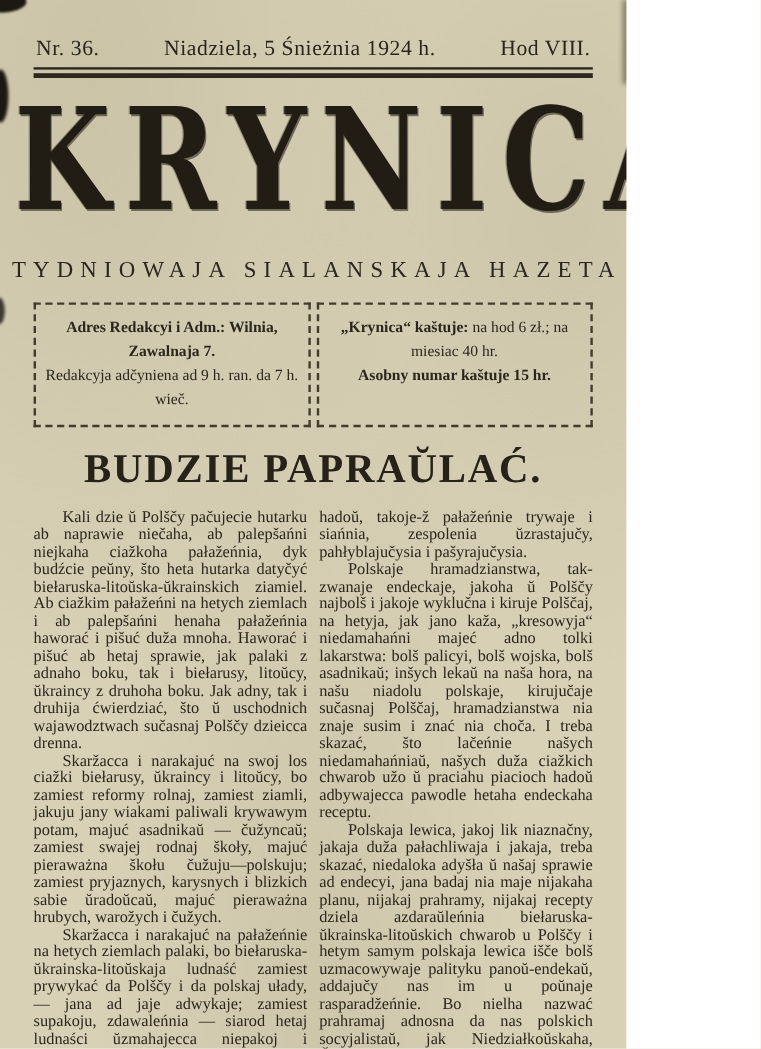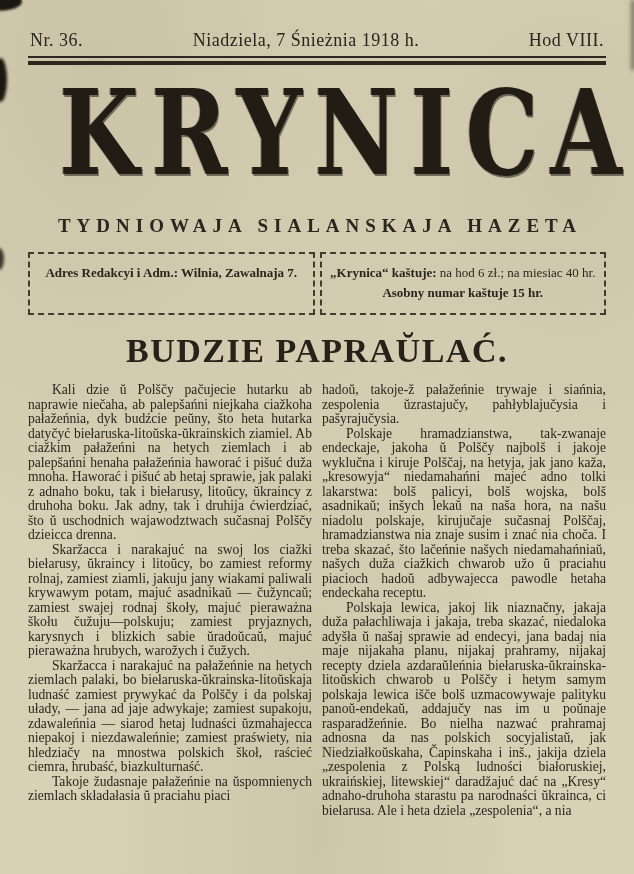--- a/index.html
+++ b/index.html
@@ -1,18 +1,18 @@
 <!DOCTYPE html>
 <html><head>
 <meta charset="utf-8">
 <style>
   html,body{margin:0;padding:0;}
   .page{
     position:relative;
-    width:634px;height:874px;
+    width:522px;height:874px;
     overflow:hidden;
     box-sizing:border-box;
     background:
       radial-gradient(ellipse at 15% 8%, rgba(110,95,55,.12), transparent 45%),
       radial-gradient(ellipse at 90% 20%, rgba(110,95,55,.10), transparent 40%),
       radial-gradient(ellipse at 50% 95%, rgba(120,100,60,.10), transparent 50%),
       #d8d1b6;
     color:#29251d;
     font-family:"Liberation Serif", serif;
   }
@@ -39,21 +39,20 @@
     font-family:"DejaVu Serif", serif;font-weight:bold;
     font-size:92px;line-height:100px;letter-spacing:12px;padding-left:12px;
     color:#211d15;
     transform:scaleY(1.28);transform-origin:50% 20%;
     text-shadow:1px 1px 0 rgba(33,29,21,.55), -1px 0 0 rgba(33,29,21,.35);
   }
   .subtitle{
     text-align:center;margin-top:8px;
     font-size:19px;letter-spacing:6px;padding-left:6px;
     color:#2b271f;
-    font-weight:bold;
   }
   .boxes{display:flex;gap:5px;margin:15px 28px 0 28px;}
   .ibox{
     flex:1;border:2px dashed #43)3c2e;
     border:2px dashed #433c2e;
     padding:9px 4px 10px 4px;text-align:center;
     font-size:13px;line-height:1.55;color:#2a261e;
   }
   .ibox .b{font-weight:bold;}
   .headline{
@@ -75,34 +74,35 @@
 
 <div class="page">
 
   <div class="art corner"></div>
   <div class="art edge1"></div>
   <div class="art edge2"></div>
   <div class="art redge"></div>
 
   <div class="header-row">
     <span>Nr. 36.</span>
-    <span class="mid">Niadziela, 7 Śnieżnia 1918 h.</span>
+    <span class="mid">Niadziela, 5 Śnieżnia 1924 h.</span>
     <span>Hod VIII.</span>
   </div>
 
   <div class="rule2"></div>
 
   <div class="masthead-wrap">
     <span class="masthead">KRYNICA</span>
   </div>
   <div class="subtitle">TYDNIOWAJA SIALANSKAJA HAZETA</div>
 
   <div class="boxes">
     <div class="ibox">
       <div><span class="b">Adres Redakcyi i Adm.: </span><span class="b">Wilnia, Zawalnaja 7.</span></div>
+      <div>Redakcyja adčyniena ad 9 h. ran. da 7 h. wieč.</div>
     </div>
     <div class="ibox">
       <div><span class="b">„Krynica“ kaštuje: </span><span>na hod 6 zł.; na miesiac 40 hr.</span></div>
       <div class="b">Asobny numar kaštuje 15 hr.</div>
     </div>
   </div>
 
   <div class="headline">BUDZIE PAPRAŬLAĆ.</div>
 
   <div class="columns">

